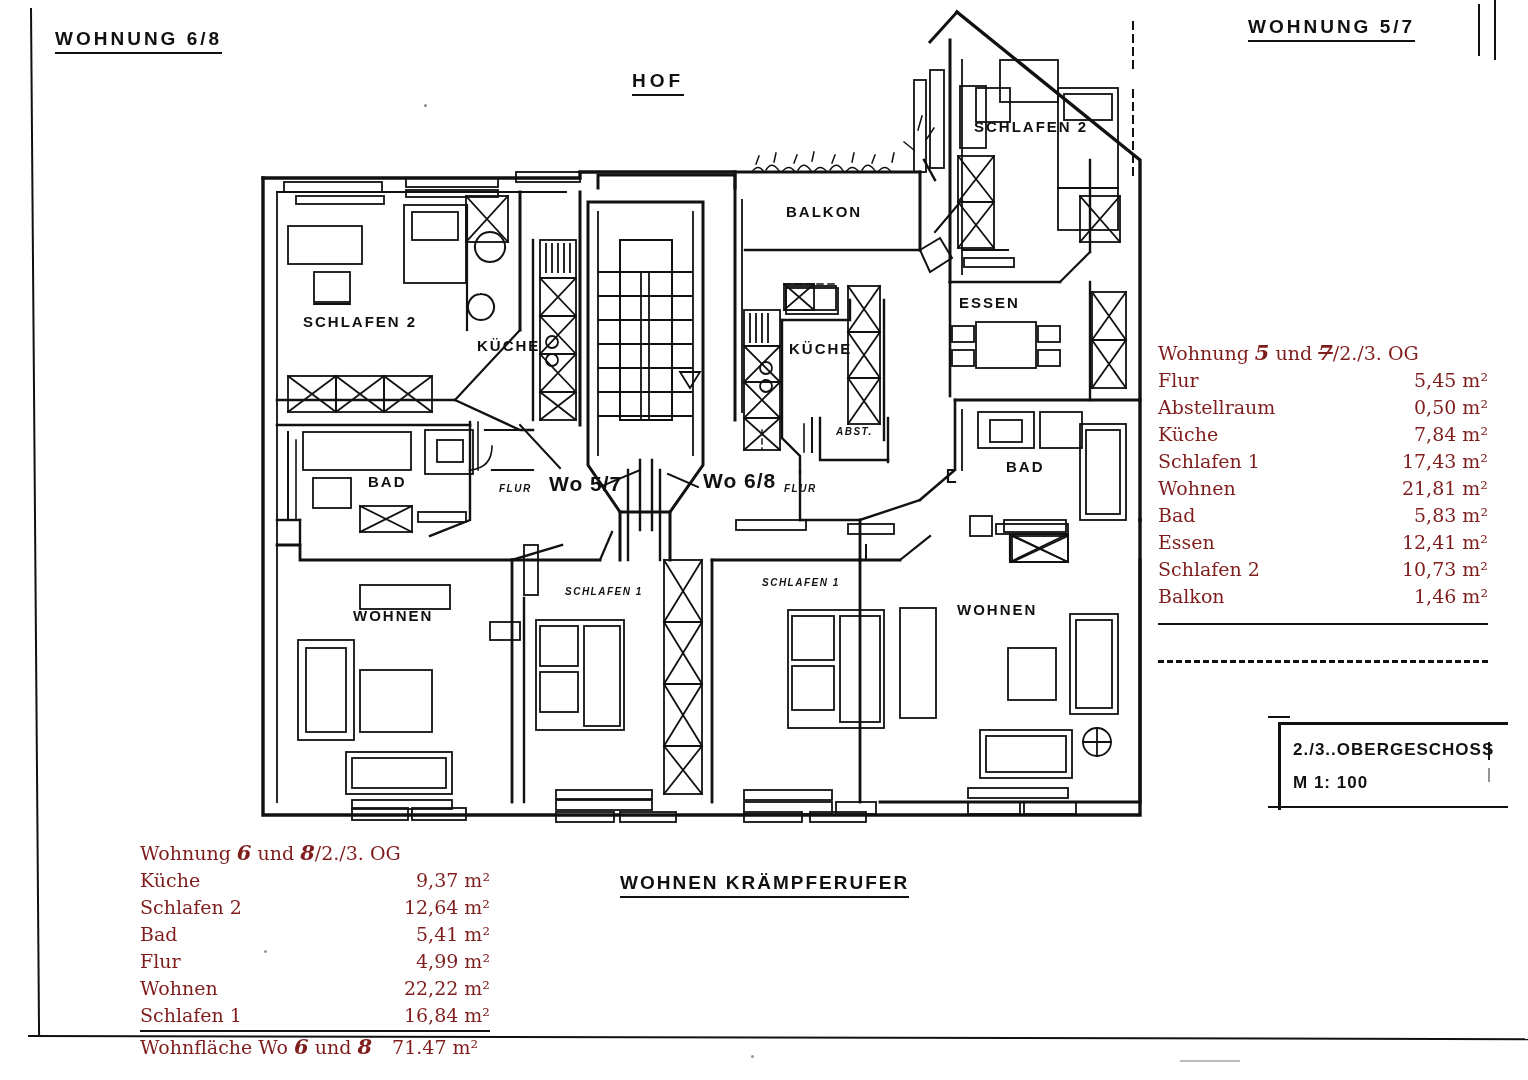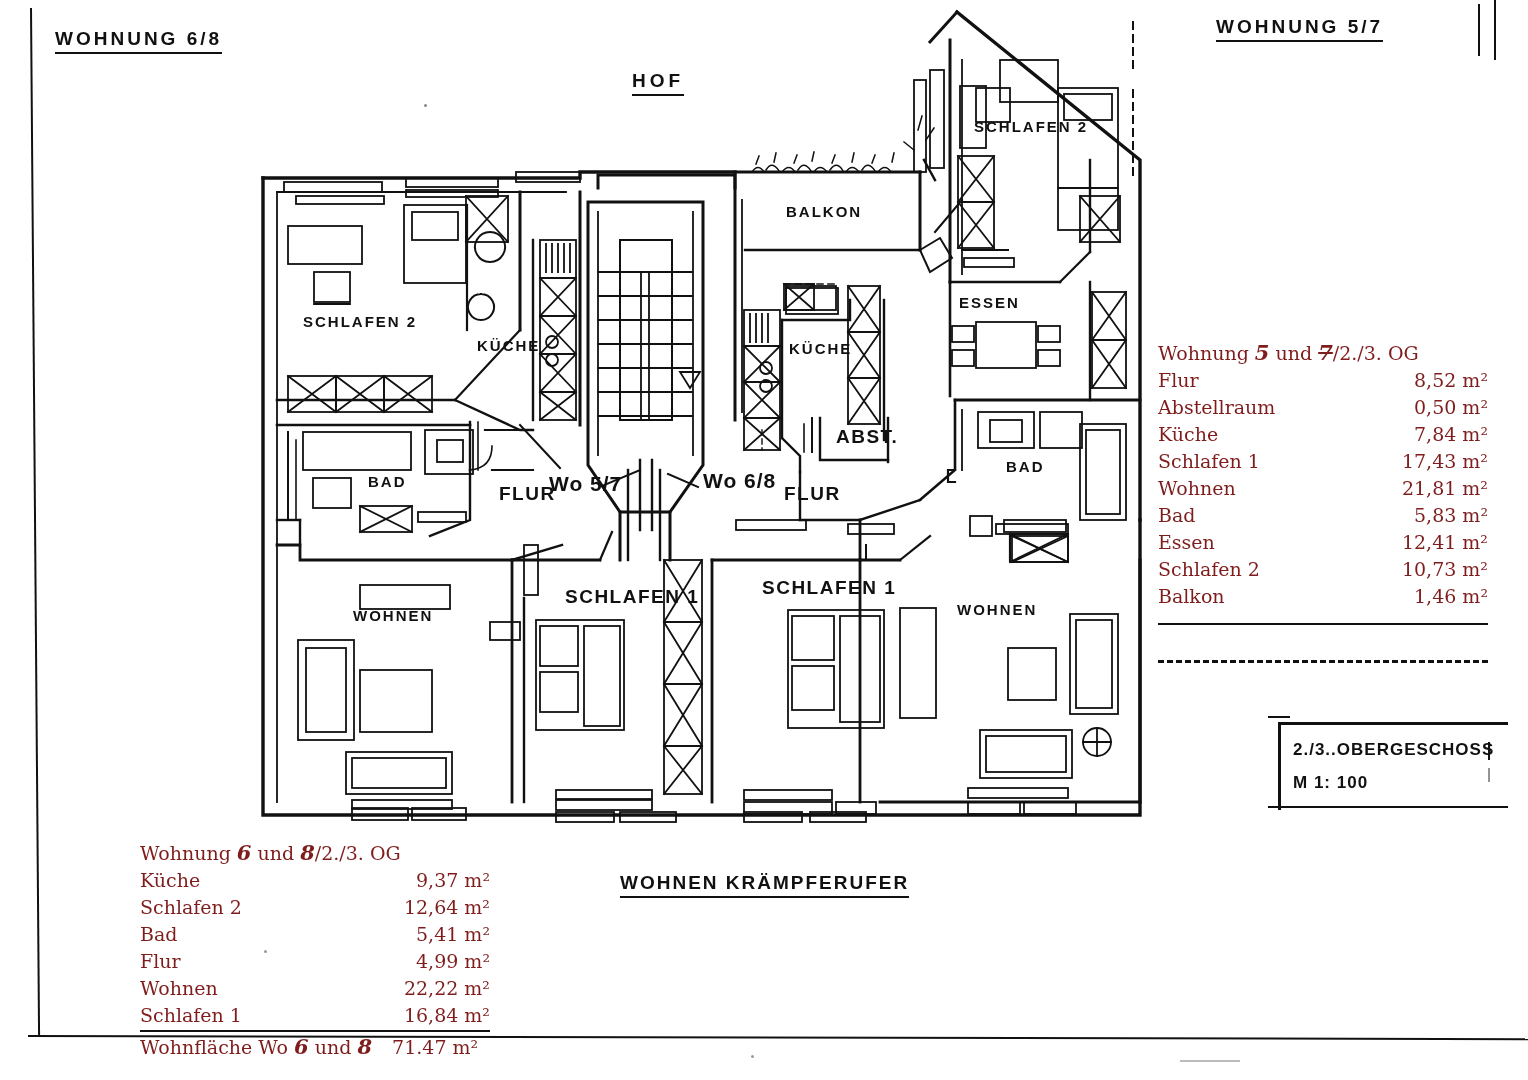--- a/index.html
+++ b/index.html
@@ -15,21 +15,21 @@
 
   
   .stencil{
     font-family:"Liberation Sans", sans-serif;
     font-weight:700;
     letter-spacing:2px;
     font-size:15px;
     color:#111;
     white-space:nowrap;
   }
-  .stencil.sm{font-size:19px;letter-spacing:1.5px;}
+  .stencil.sm{font-size:10px;letter-spacing:1.5px;font-style:italic;}
   .stencil.big{font-size:19px;letter-spacing:3px;}
 
   
   .hand{
     font-family:"DejaVu Serif", serif;
     font-style:italic;font-weight:700;
     font-size:21px;
   }
 
   
@@ -60,21 +60,21 @@
 
   <div class="abs frame-l"></div>
   <div class="abs frame-b"></div>
   <div class="abs frame-r"></div>
   <div class="abs frame-r2"></div>
 
   <div class="abs nosel" style="left:55px;top:28px;">
     <span class="stencil big ul" style="display:inline-block;">WOHNUNG 6/8</span>
   </div>
 
-  <div class="abs nosel" style="left:1216px;top:16px;">
+  <div class="abs nosel" style="left:1248px;top:16px;">
     <span class="stencil big ul" style="display:inline-block;">WOHNUNG 5/7</span>
   </div>
 
   <div class="abs nosel" style="left:632px;top:70px;">
     <span class="stencil big ul" style="display:inline-block;letter-spacing:4px;">HOF</span>
   </div>
 
   <div class="abs nosel" style="left:620px;top:872px;">
     <span class="stencil big ul" style="display:inline-block;letter-spacing:2px;">WOHNEN  KRÄMPFERUFER</span>
   </div>
@@ -440,21 +440,21 @@
     <div class="sched hd" style="white-space:nowrap;">
       <span>Wohnung</span>
       <span class="hand">5</span>
       <span>und</span>
       <span class="hand" style="text-decoration:line-through;">7</span><span>/2./3. OG</span>
     </div>
 
     <div id="sched-right-rows" style="margin-top:2px;">
         <div class="sched" style="position: relative; height: 27px; line-height: 27px;">
           <span style="position: absolute; left: 0px;">Flur</span>
-          <span style="position: absolute; left: 0px; width: 330px; text-align: right;">8,52 m²</span>
+          <span style="position: absolute; left: 0px; width: 330px; text-align: right;">5,45 m²</span>
         </div>
         <div class="sched" style="position: relative; height: 27px; line-height: 27px;">
           <span style="position: absolute; left: 0px;">Abstellraum</span>
           <span style="position: absolute; left: 0px; width: 330px; text-align: right;">0,50 m²</span>
         </div>
         <div class="sched" style="position: relative; height: 27px; line-height: 27px;">
           <span style="position: absolute; left: 0px;">Küche</span>
           <span style="position: absolute; left: 0px; width: 330px; text-align: right;">7,84 m²</span>
         </div>
         <div class="sched" style="position: relative; height: 27px; line-height: 27px;">

